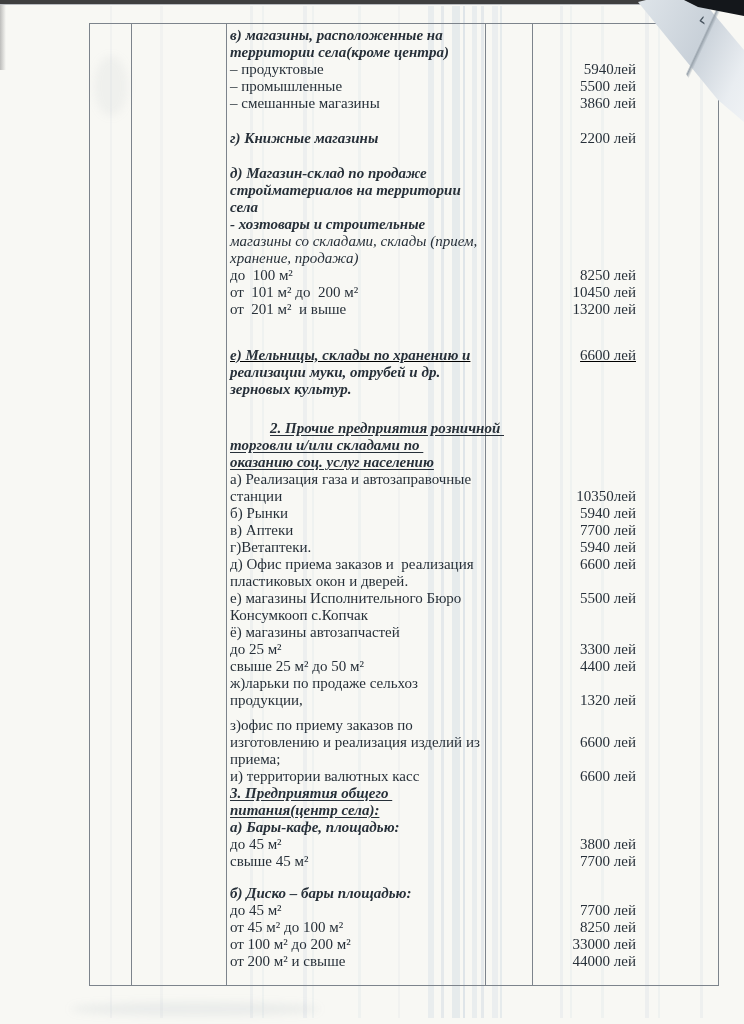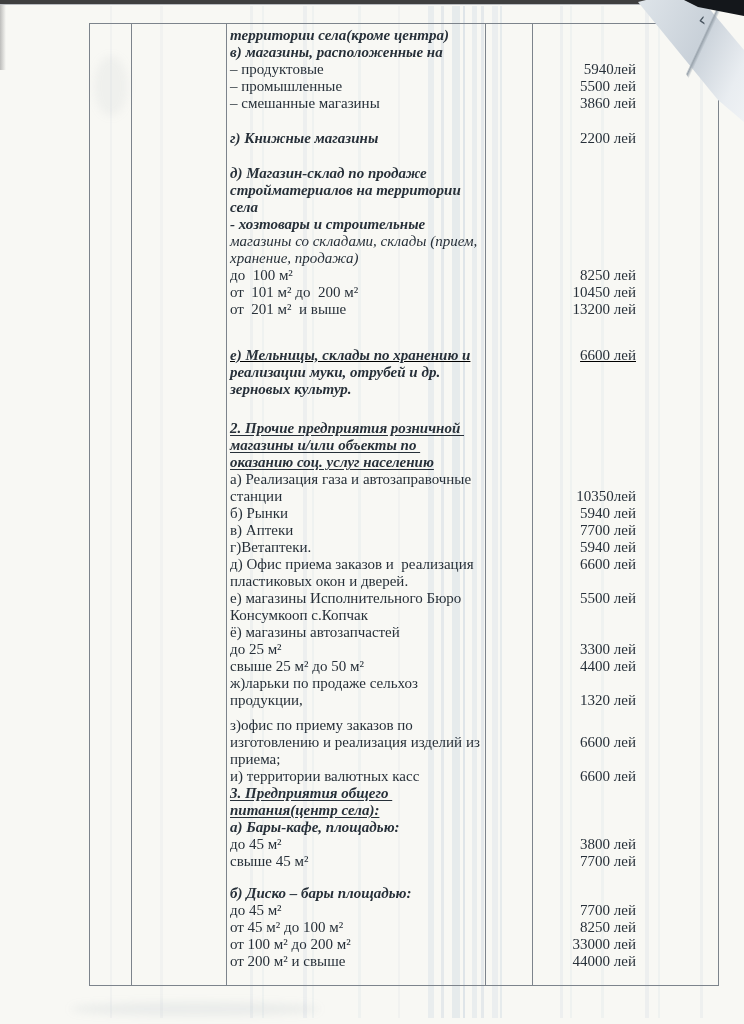--- a/index.html
+++ b/index.html
@@ -79,25 +79,25 @@
   <div class="tline" style="left:89px;top:985px;width:630px;height:1px;"></div>
   <div class="tline" style="left:89px;top:23px;width:1px;height:962px;"></div>
   <div class="tline" style="left:131px;top:23px;width:1px;height:962px;"></div>
   <div class="tline" style="left:226px;top:23px;width:1px;height:962px;"></div>
   <div class="tline" style="left:485px;top:23px;width:1px;height:962px;"></div>
   <div class="tline" style="left:532px;top:23px;width:1px;height:962px;"></div>
   <div class="tline" style="left:718px;top:23px;width:1px;height:962px;"></div>
 
   <div class="content" id="rows">
       <div class="line">
+        <span class="txt s-b">в) магазины, расположенные на</span>
+        <span class="price"></span>
+      </div>
+      <div class="line">
         <span class="txt s-b">территории села(кроме центра)</span>
-        <span class="price"></span>
-      </div>
-      <div class="line">
-        <span class="txt s-b">в) магазины, расположенные на</span>
         <span class="price"></span>
       </div>
       <div class="line">
         <span class="txt s-n">– продуктовые</span>
         <span class="price">5940лей</span>
       </div>
       <div class="line">
         <span class="txt s-n">– промышленные</span>
         <span class="price">5500 лей</span>
       </div>
@@ -150,26 +150,26 @@
         <span class="price">6600 лей</span>
       </div>
       <div class="line">
         <span class="txt s-b">реализации муки, отрубей и др.</span>
         <span class="price"></span>
       </div>
       <div class="line">
         <span class="txt s-b">зерновых культур.</span>
         <span class="price"></span>
       </div>
-      <div class="line" style="margin-top: 22px;">
+      <div class="line" style="margin-top: 22px; margin-left: 40px;">
         <span class="txt s-h">2. Прочие предприятия розничной </span>
         <span class="price"></span>
       </div>
       <div class="line">
-        <span class="txt s-h">магазины и/или объекты по </span>
+        <span class="txt s-h">торговли и/или складами по </span>
         <span class="price"></span>
       </div>
       <div class="line">
         <span class="txt s-h">оказанию соц. услуг населению</span>
         <span class="price"></span>
       </div>
       <div class="line">
         <span class="txt s-n">а) Реализация газа и автозаправочные</span>
         <span class="price"></span>
       </div>

